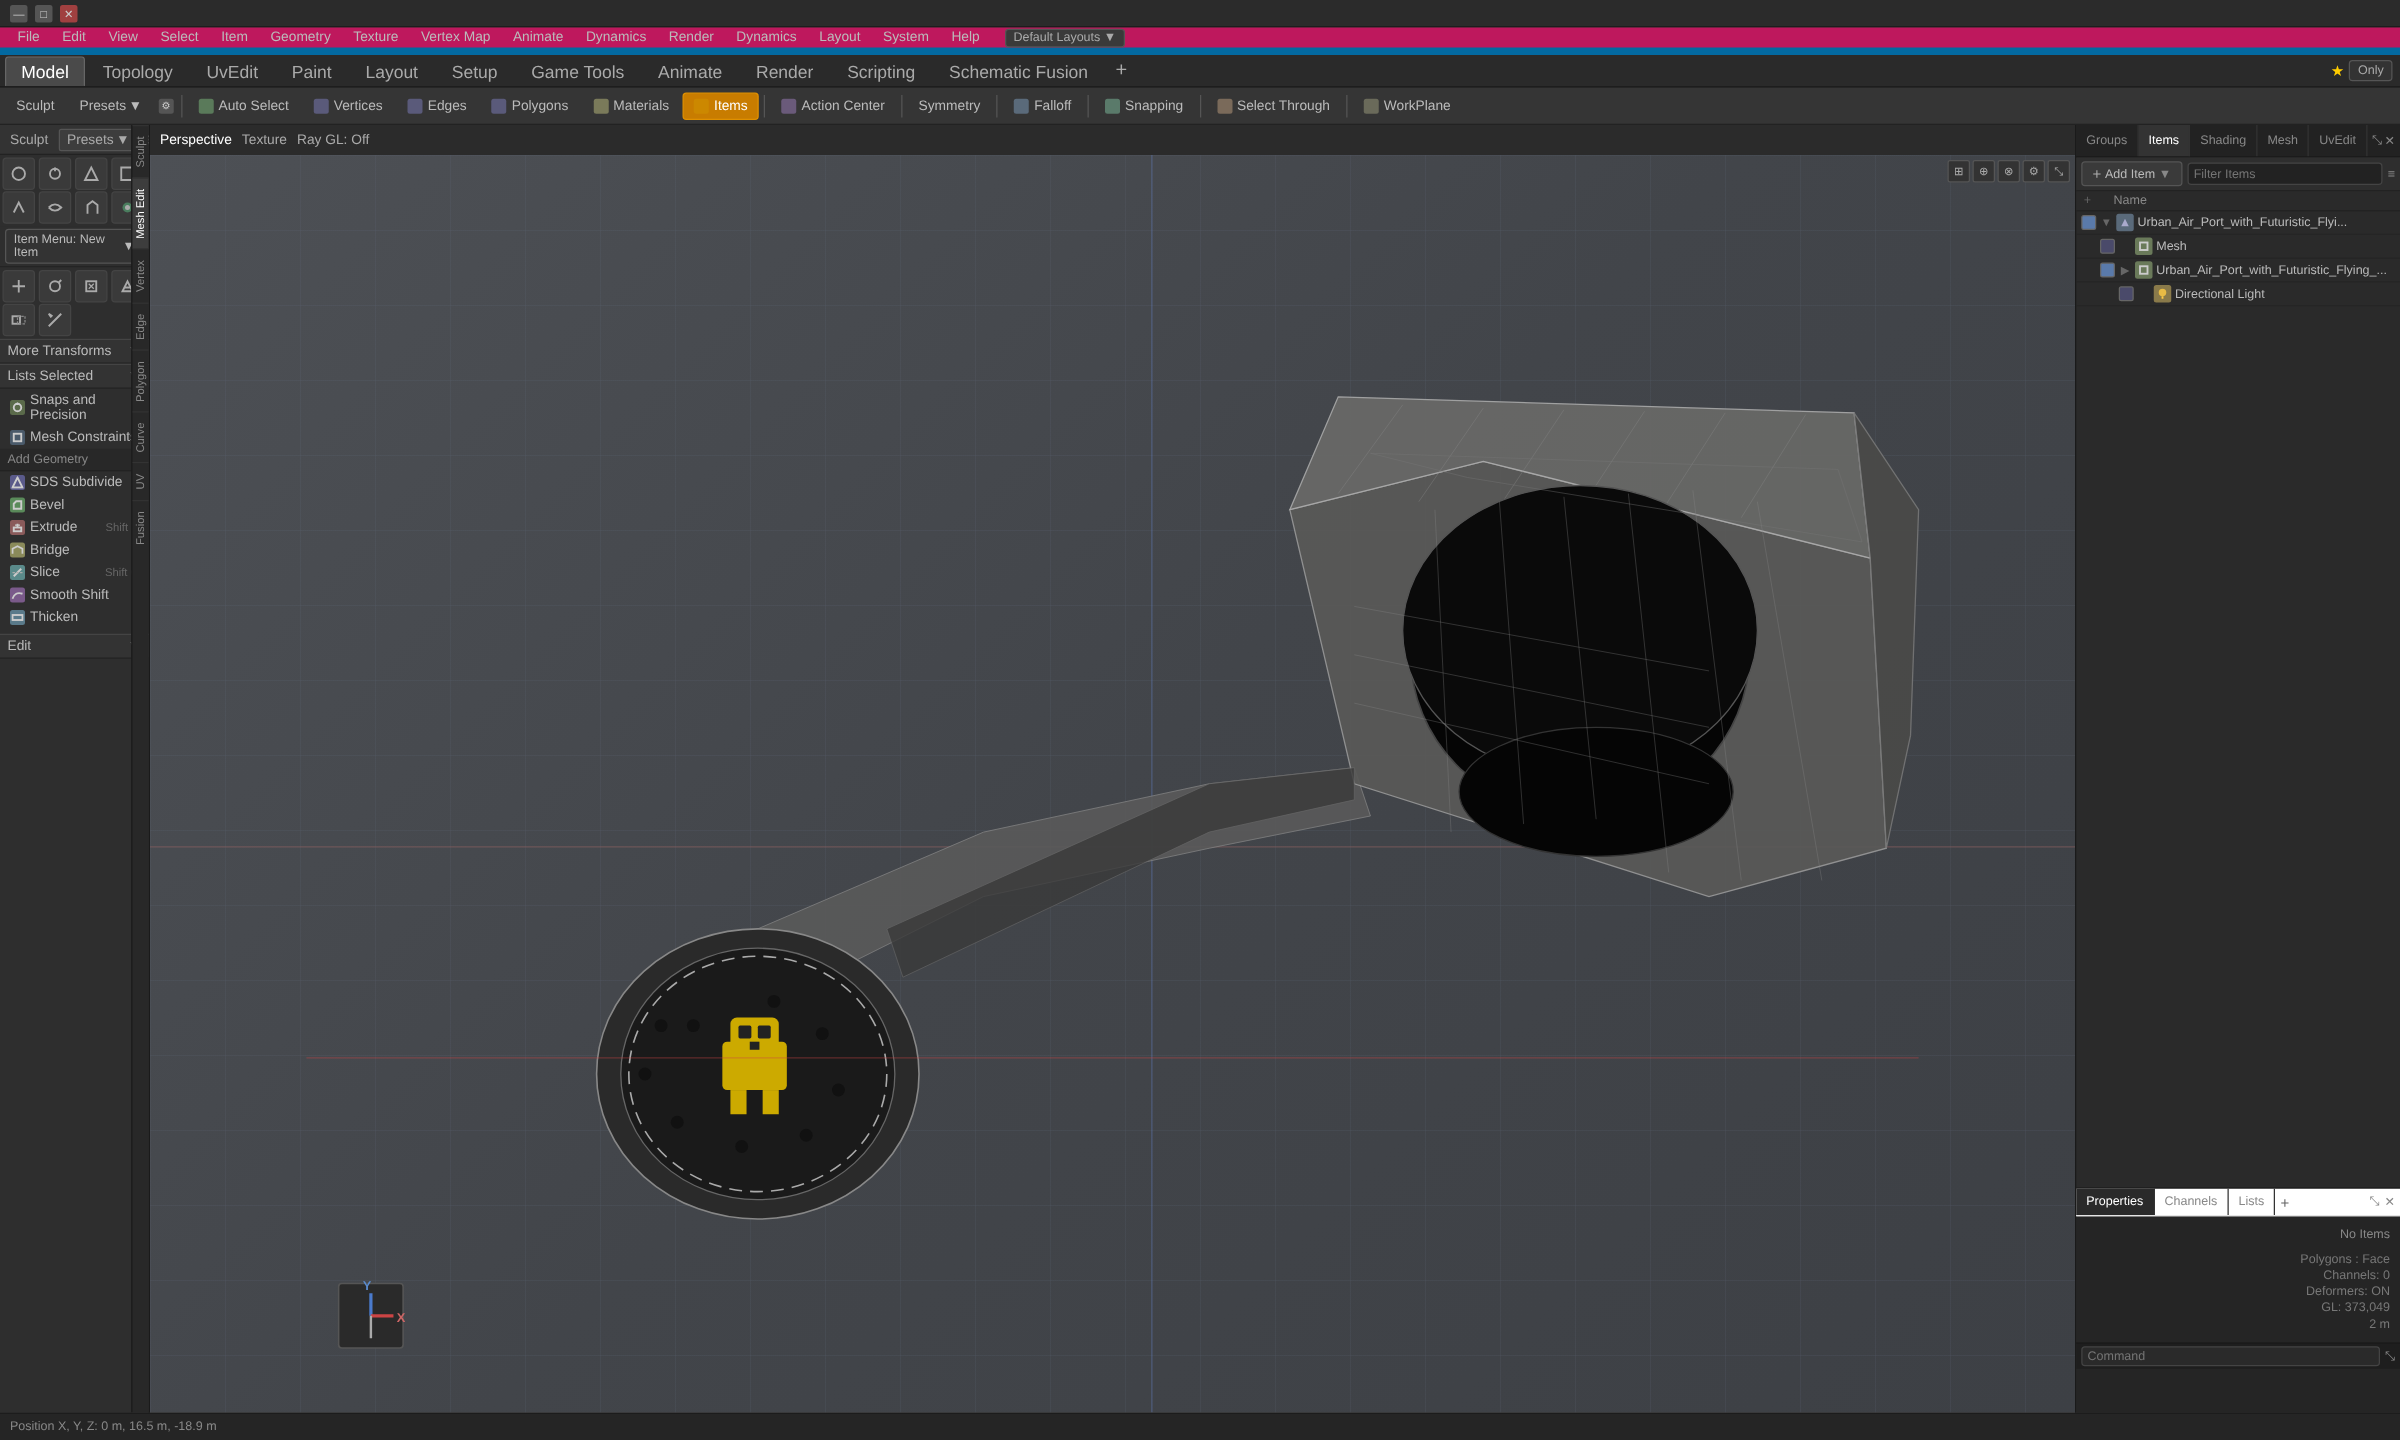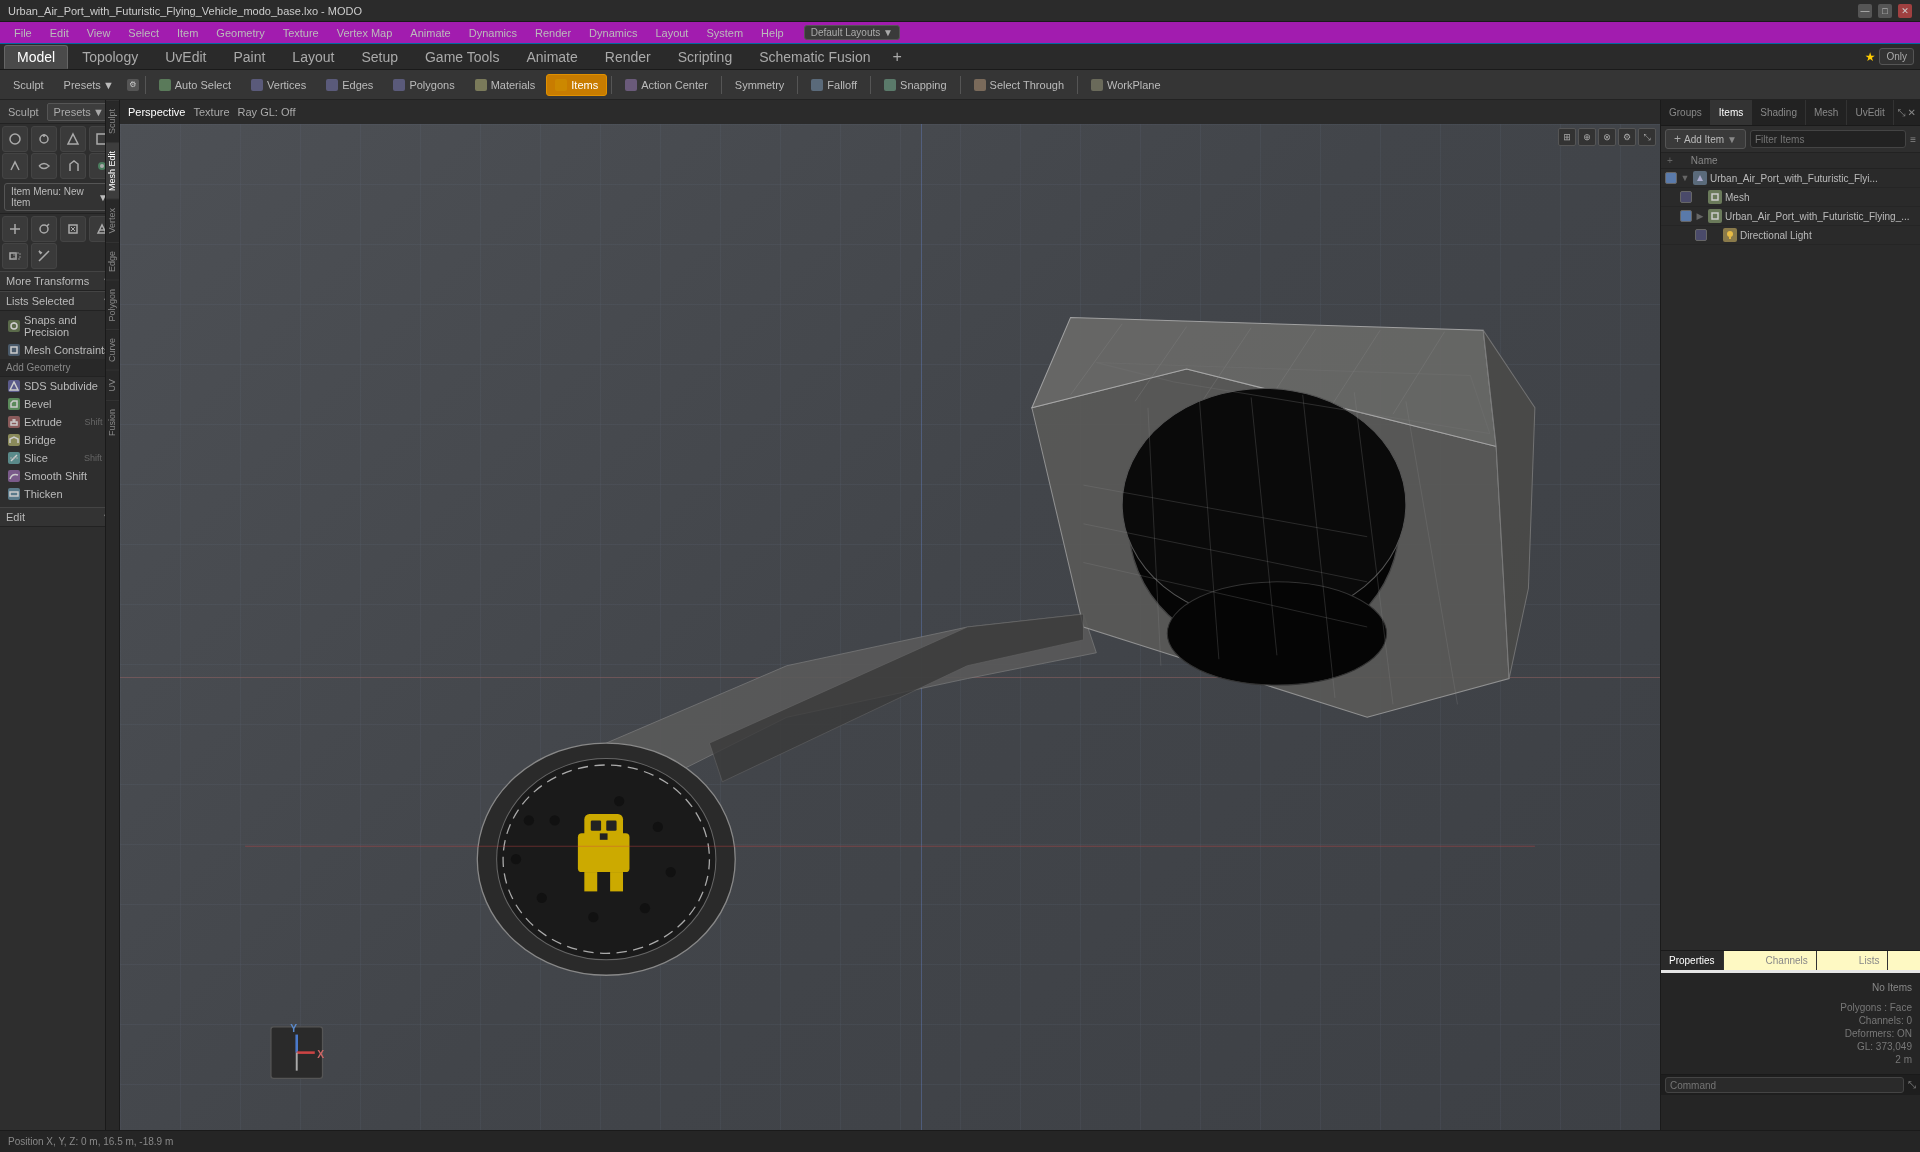--- a/index.html
+++ b/index.html
@@ -13,27 +13,27 @@
       align-items: center;
       padding: 0 8px;
       border-bottom: 1px solid #1a1a1a;
     }
     #title-bar .title { flex: 1; font-size: 11px; color: #ccc; }
     #title-bar .win-controls { display: flex; gap: 6px; }
     #title-bar .win-btn { width: 14px; height: 14px; border-radius: 2px; background: #555; display: flex; align-items: center; justify-content: center; font-size: 9px; cursor: pointer; }
 
     
     #menu-bar {
-      background: #a21caf;
+      background: #be185d;
       height: 22px;
       display: flex;
       align-items: center;
       padding: 0 6px;
       gap: 2px;
-      border-bottom: 1px solid #0369a1;
+      border-bottom: 6px solid #0369a1;
     }
     .menu-item { padding: 2px 8px; cursor: pointer; font-size: 11px; color: #bbb; border-radius: 2px; }
 
     
     #tab-bar {
       background: #2a2a2a;
       height: 26px;
       display: flex;
       align-items: center;
       border-bottom: 1px solid #1a1a1a;
@@ -353,25 +353,24 @@
     .tree-indent { width: 12px; flex-shrink: 0; }
 
     
     #properties-panel {
       height: 180px;
       border-top: 1px solid #1a1a1a;
       background: #252525;
     }
     #props-tabs {
       display: flex;
-      background: #fef9c3;
-      border-bottom: 3px solid #e5e5e5;
+      background: #ffffff;
+      border-bottom: 1px solid #e5e5e5;
       height: 22px;
       align-items: center;
-      gap: 34px;
     }
     .props-tab {
       padding: 2px 8px;
       font-size: 10px;
       color: #888;
       cursor: pointer;
       border-right: 1px solid #333;
       height: 100%;
       display: flex; align-items: center;
     }
@@ -402,21 +401,20 @@
     ::-webkit-scrollbar-thumb { background: #555; border-radius: 3px; }
 
     
     .no-items-text { text-align: right; font-size: 10px; color: #888; }
     .props-info-row { text-align: right; font-size: 10px; color: #777; padding: 1px 0; }
   </style>
 </head>
 <body>
 
 <div id="title-bar">
-  <span class="title">Urban_Air_Port_with_Futuristic_Flying_Vehicle_modo_base.lxo - MODO</span>
   <div class="win-controls">
     <div class="win-btn">—</div>
     <div class="win-btn">□</div>
     <div class="win-btn" style="background:#a04040;">✕</div>
   </div>
 </div>
 
 <div id="menu-bar">
   <span class="menu-item">File</span>
   <span class="menu-item">Edit</span>

